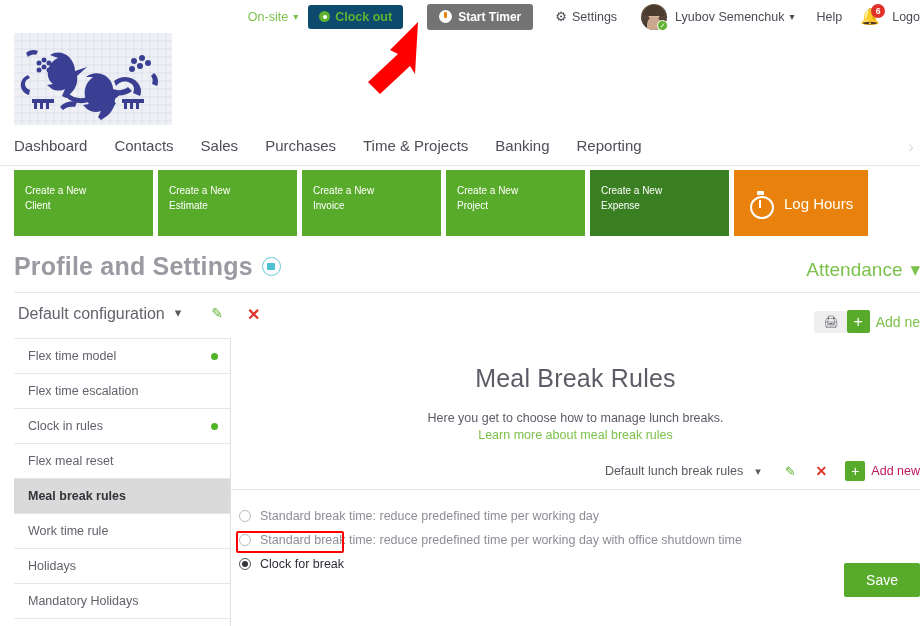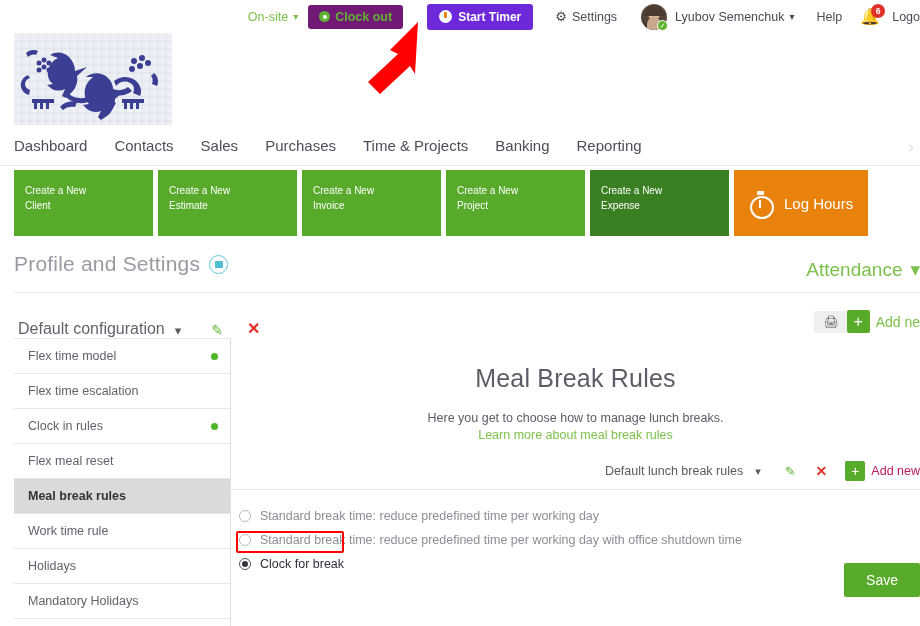--- a/index.html
+++ b/index.html
@@ -15,31 +15,31 @@
   .topbar {
     position: absolute; top: 0; left: 0; width: 920px; height: 33px;
     display: flex; align-items: center; justify-content: flex-end;
     gap: 0px; padding-right: 0px; background: #fff;
   }
   .tb-item { display: flex; align-items: center; font-size: 12.5px; color: #5a5a63; white-space: nowrap; }
   .onsite { color: #7cc14b; margin-right: 10px; }
   .chev { display:inline-block; margin-left:5px; font-size:10px; line-height:1; }
   .clockout {
     display:flex; align-items:center; gap:5px;
-    background:#701a75; border-radius:3px;
+    background:#0c4a6e; border-radius:3px;
     padding: 5px 11px; color:#5fb331; font-weight:bold; font-size:12.5px;
   }
   .co-dot {
     width:11px;height:11px;border-radius:50%;background:#5fb331;
     display:inline-flex;align-items:center;justify-content:center;
   }
   .co-dot:after{content:"";width:4px;height:4px;border-radius:50%;background:#fff;}
   .starttimer {
     display:flex;align-items:center;gap:6px;
-    background:#6d28d9;color:#fff;font-weight:bold;font-size:12px;
+    background:#737373;color:#fff;font-weight:bold;font-size:12px;
     padding:6px 12px;border-radius:3px; margin-left:24px;
   }
   .st-icon{width:13px;height:13px;border-radius:50%;background:#fff;position:relative;display:inline-block;}
   .st-icon:after{content:"";position:absolute;left:5px;top:2px;width:3px;height:6px;background:#e8820c;border-radius:1px;}
   .settings { margin-left:22px; display:flex; align-items:center; gap:5px; color:#4b4b55;}
   .gear { font-size:13px; }
   .avatarwrap { margin-left:24px; position:relative; width:26px; height:26px;}
   .avatar {
     width:26px;height:26px;border-radius:50%;
     background: radial-gradient(circle at 50% 34%, #d8b49a 0 30%, transparent 31%), linear-gradient(#6e5a49,#3e3228);
@@ -87,34 +87,34 @@
   }
   .stopwatch{ width:24px;height:24px;position:relative;flex:none;}
   .stopwatch:before{content:"";position:absolute;left:2px;top:5px;width:20px;height:19px;border:2.3px solid #fff;border-radius:50%;}
   .stopwatch:after{content:"";position:absolute;left:11px;top:9px;width:2.2px;height:8px;background:#fff;}
   .sw-top{position:absolute;left:9px;top:0px;width:7px;height:4px;background:#fff;border-radius:1px;}
 
   
   .pagetitle{
     position:absolute; top:252px; left:14px; display:flex; align-items:center; gap:9px;
   }
-  .pagetitle h1{ font-size:21px; font-weight:normal; color:#9a9aa2; letter-spacing:.2px;}
+  .pagetitle h1{ font-size:25px; font-weight:bold; color:#9a9aa2; letter-spacing:.2px;}
   .video-ic{
     width:19px;height:19px;border-radius:50%;border:1.4px solid #69c9d8;
     display:flex;align-items:center;justify-content:center;
   }
   .video-ic span{ display:block; width:8px;height:7px;background:#4fc0d2;border-radius:1px;}
   .attendance{
     position:absolute; top:258px; right:0px; display:flex; align-items:center; gap:8px;
     font-size:19px; color:#7cc14b;
   }
   .titlerule{ position:absolute; top:292px; left:14px; width:906px; height:1px; background:#e8e8e8;}
 
   
-  .configrow{ position:absolute; top:305px; left:0; width:920px; height:33px; display:flex; align-items:flex-end;}
+  .configrow{ position:absolute; top:305px; left:0; width:920px; height:33px; display:flex; align-items:flex-start;}
   .config-name{ margin-left:18px; font-size:16px; color:#63636d; }
   .config-chev{ margin-left:10px; color:#5a5a63; font-size:13px;}
   .pencil{ margin-left:30px; color:#5fb331; font-size:14px; transform:rotate(0deg);}
   .xmark{ margin-left:24px; color:#e0322a; font-size:16px; font-weight:bold;}
   .printbtn{
     position:absolute; right:72px; top:6px; width:34px;height:22px;background:#efefef;border-radius:2px;
     display:flex;align-items:center;justify-content:center;color:#5a5a63;font-size:12px;
   }
   .addnew-top{ position:absolute; right:0px; top:5px; display:flex; align-items:center; gap:6px;}
   .plusbox{ width:23px;height:23px;background:#58ab2a;color:#fff;display:flex;align-items:center;justify-content:center;font-size:16px;border-radius:2px;}

